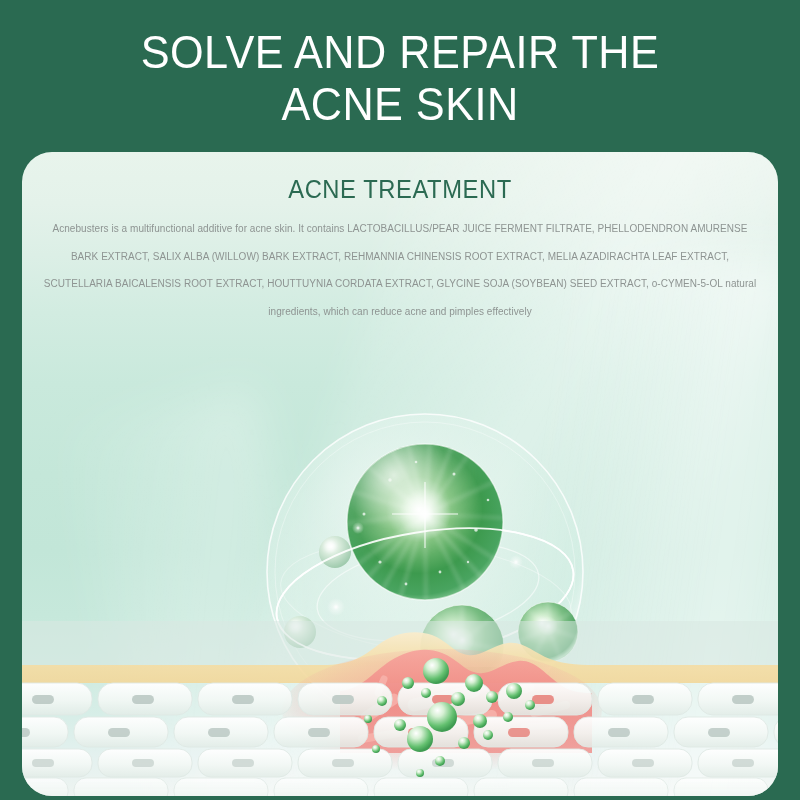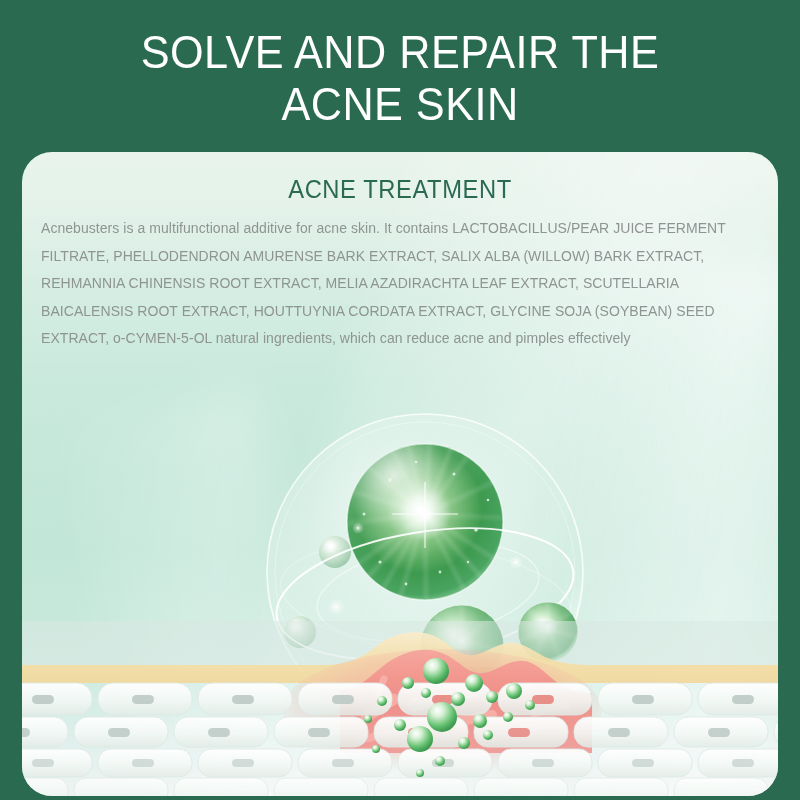--- a/index.html
+++ b/index.html
@@ -103,25 +103,25 @@
     font-size: 25px;
     line-height: 30px;
     letter-spacing: 0.6px;
     font-family: "Liberation Sans Narrow", "Liberation Sans", sans-serif;
     transform: scaleX(0.95);
   }
   #body-copy {
     margin: 11px auto 0;
     width: 718px;
     color: #8e9492;
-    font-size: 14px;
+    font-size: 10px;
     line-height: 27.5px;
     letter-spacing: 0.05px;
     font-family: "Liberation Sans Narrow", "Liberation Sans", sans-serif;
-    text-align: left;
+    text-align: center;
   }
 
   
   #molecule {
     position: absolute;
     left: 218px;
     top: 250px;
     width: 370px;
     height: 330px;
     z-index: 4;

